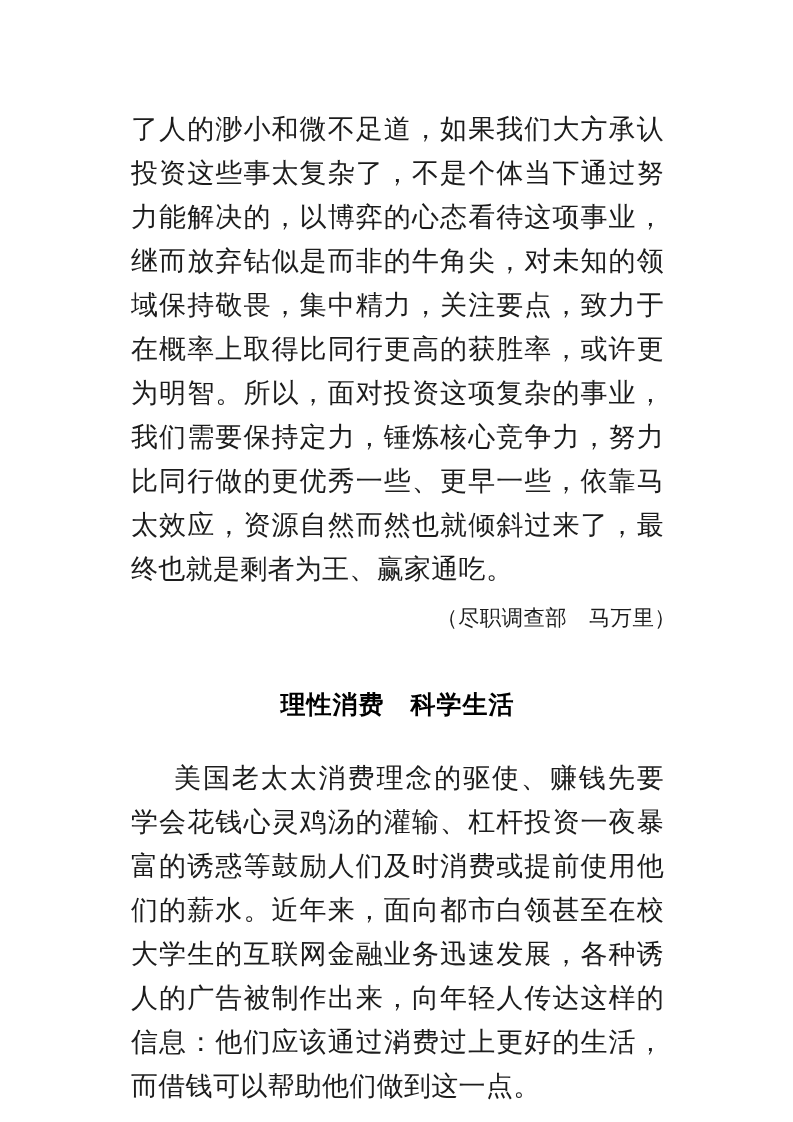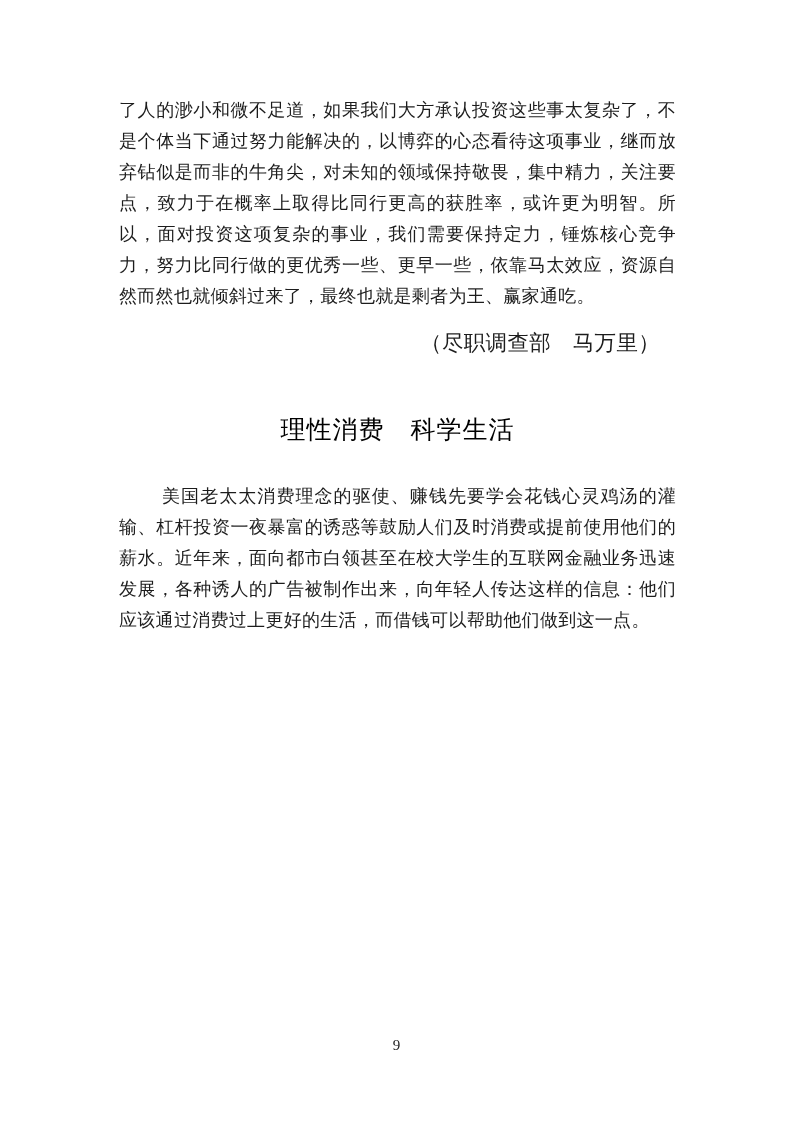--- a/index.html
+++ b/index.html
@@ -17,41 +17,41 @@
     font-family: "Liberation Serif", serif;
     color: #1c1c1c;
   }
   .content {
     position: absolute;
     top: 95px;
     left: 119px;
     width: 557px;
   }
   .body-par {
-    margin: 0;
-    font-size: 18px;
-    line-height: 31px;
+    margin: 12px;
+    font-size: 27px;
+    line-height: 44px;
     text-align: justify;
     letter-spacing: 0.3px;
     word-break: break-all;
   }
   .indent2 {
     text-indent: 43px;
   }
   .attribution {
-    margin: 16px;
+    margin: 0;
     font-size: 21.5px;
     line-height: 31px;
     text-align: right;
     letter-spacing: 0.3px;
   }
   .article-title {
     margin: 52px 0 34px 0;
     font-family: "Liberation Sans", sans-serif;
-    font-weight: 400;
+    font-weight: 700;
     font-size: 25px;
     line-height: 36px;
     text-align: center;
     letter-spacing: 1px;
     color: #000000;
   }
   .page-number {
     position: absolute;
     top: 1035px;
     left: 0;

